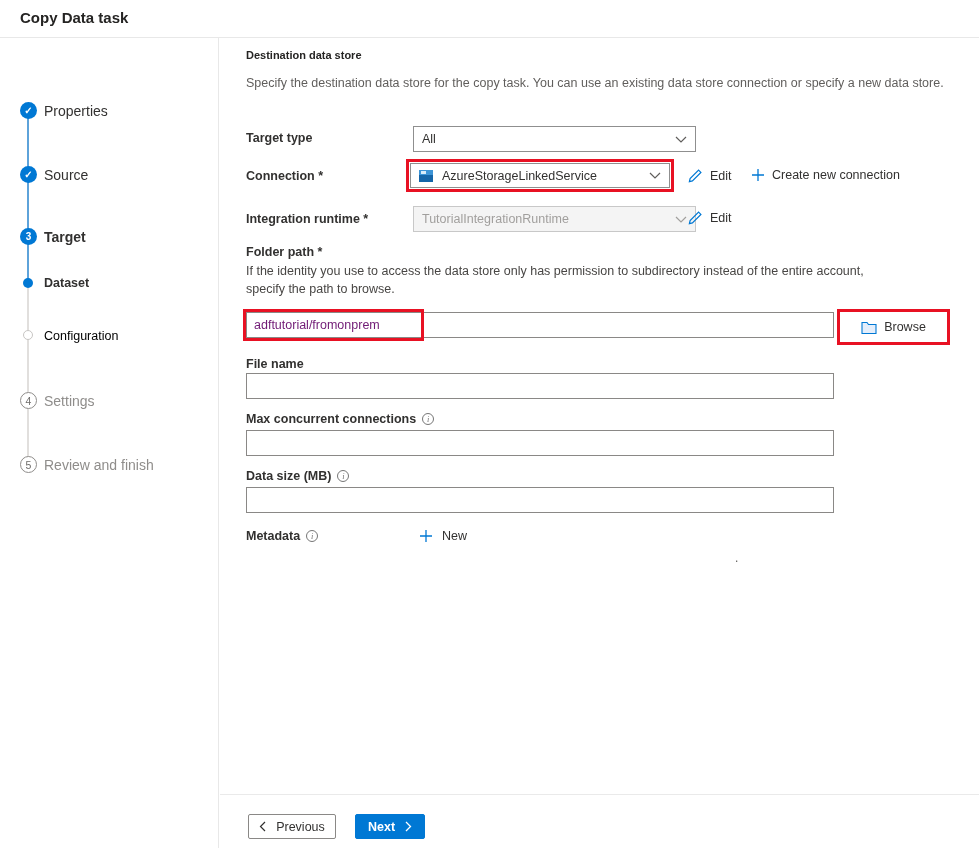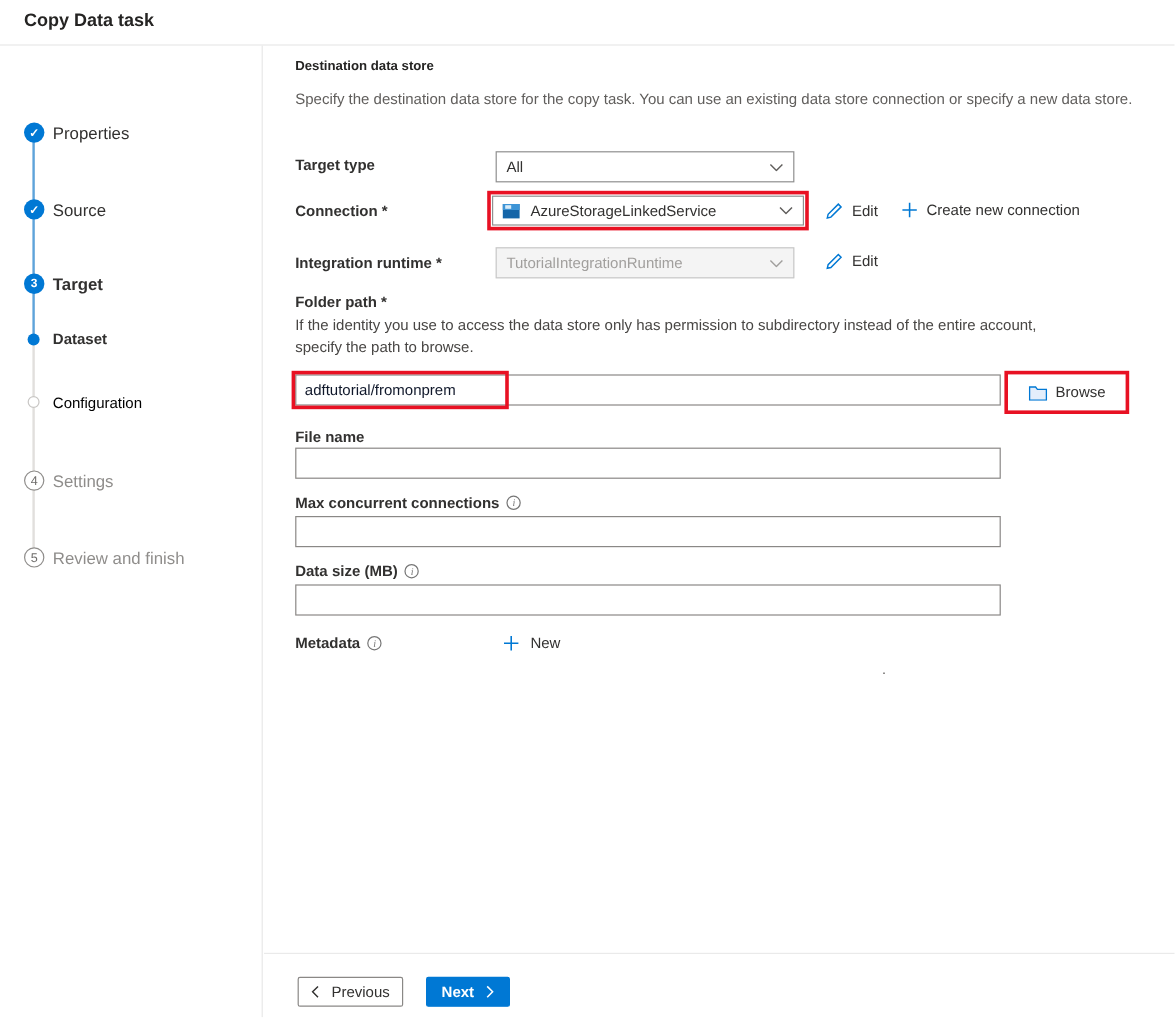--- a/index.html
+++ b/index.html
@@ -29,40 +29,40 @@
   .step-label.bold { font-weight:700; }
   .step-label.sub { font-size:12.5px; font-weight:600; }
   .step-label.dim { color:#8f8d8b; font-weight:400; }
   .step-label.subdim { font-size:12.5px; color:#000000; font-weight:400; }
   
   .content-title { position:absolute; left:246px; top:49px; font-size:11px; font-weight:700; color:#252423; }
   .content-desc { position:absolute; left:246px; top:76px; font-size:12.5px; color:#605e5c; white-space:nowrap; }
   .field-label { position:absolute; font-size:12.5px; font-weight:700; color:#323130; display:flex; align-items:center; gap:6px; }
   .help-text { position:absolute; left:246px; top:262px; width:618px; font-size:12.5px; line-height:18px; color:#484644; }
   .select {
-    position:absolute; width:249px; height:26px; border:1px solid #8f8f8f; background:#fff;
+    position:absolute; width:283px; height:26px; border:1px solid #8f8f8f; background:#fff;
     display:flex; align-items:center; padding:0 8px; font-size:12.5px; color:#323130; cursor:pointer;
   }
   .select .grow { flex:1; }
   .select.disabled { background:#f4f4f4; border-color:#c8c8c8; color:#a19f9d; cursor:default; }
   .redbox { border:3px solid #e81123; }
   .conn-wrap { position:absolute; left:406px; top:159px; padding:1px; background:#fff; }
   .conn-wrap .select { position:relative; left:0; top:0; width:260px; height:25px; }
   .storage-icon { width:14px; height:12px; margin-right:9px; position:relative; background:#1565a8; flex:none; }
   .storage-icon::before { content:""; position:absolute; left:0; top:0; width:100%; height:5px; background:#3d94d6; }
   .storage-icon::after { content:""; position:absolute; left:1.5px; top:1.5px; width:5px; height:2.5px; background:#d8ecf9; }
   .link-row { position:absolute; display:flex; align-items:center; gap:7px; font-size:12.5px; color:#323130; cursor:pointer; }
   .link-row svg { flex:none; }
   .text-input {
     position:absolute; width:588px; height:26px; border:1px solid #8a8886; background:#fff;
-    font-family:"Liberation Sans", sans-serif; font-size:12.5px; color:#0f172a; padding:0 7px; outline:none;
+    font-family:"Liberation Sans", sans-serif; font-size:12.5px; color:#701a75; padding:0 7px; outline:none;
   }
   .value-highlight { position:absolute; left:243px; top:309px; width:181px; height:32px; border:3px solid #e81123; pointer-events:none; }
   .browse-box {
-    position:absolute; left:837px; top:309px; width:104px; height:36px; border:3px solid #e81123;
+    position:absolute; left:837px; top:309px; width:113px; height:36px; border:3px solid #e81123;
     display:flex; align-items:center; justify-content:center; gap:7px; font-size:12.5px; color:#323130; cursor:pointer;
   }
   .info-icon {
     width:12px; height:12px; border:1px solid #767676; border-radius:50%; color:#767676;
     display:inline-flex; align-items:center; justify-content:center; font-size:8.5px; font-weight:400;
     font-family:"Liberation Serif", serif; font-style:italic;
   }
   .new-link { position:absolute; left:419px; top:529px; display:flex; align-items:center; gap:9px; font-size:12.5px; color:#323130; cursor:pointer; }
   .stray-dot { position:absolute; left:735px; top:551px; font-size:12px; color:#605e5c; }
   

